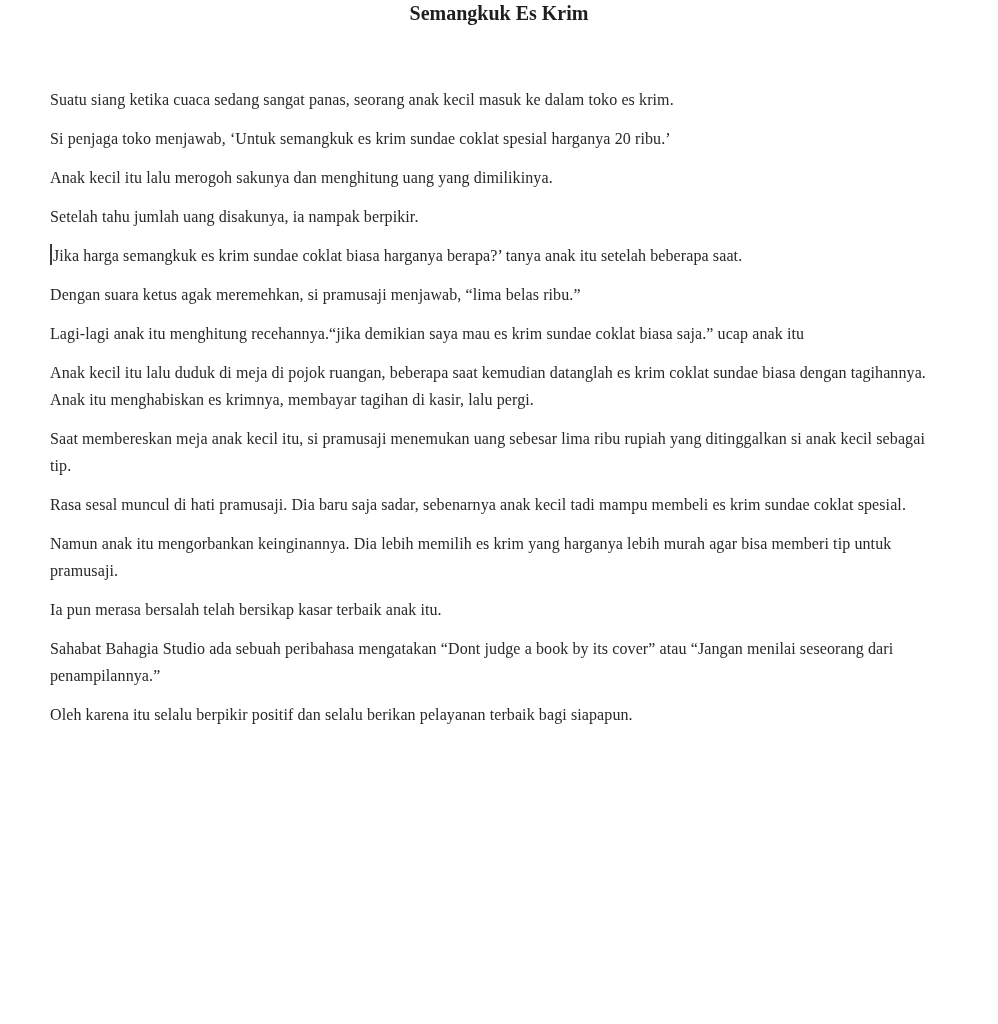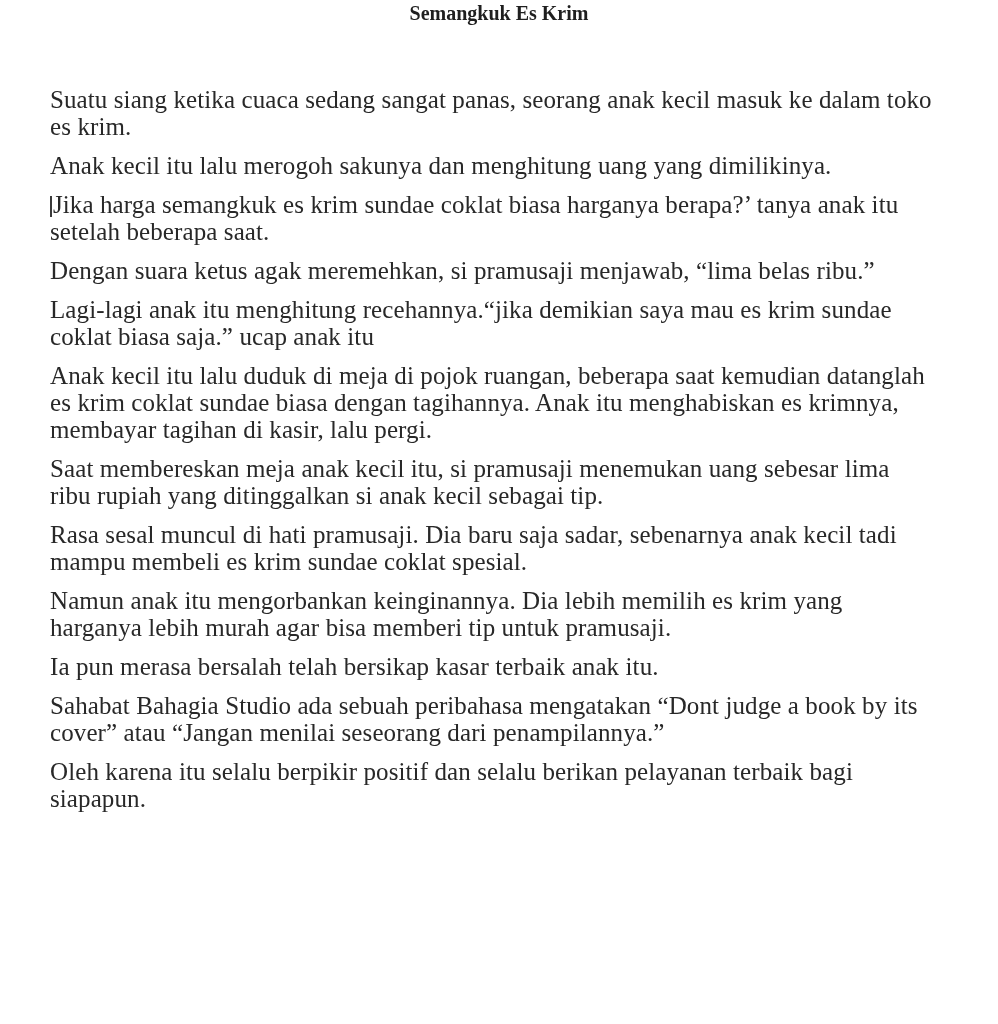--- a/index.html
+++ b/index.html
@@ -20,21 +20,21 @@
   }
   .doc-title {
     font-size: 20px;
     line-height: 26px;
     font-weight: bold;
     text-align: center;
     color: #1f1f1f;
     margin: 0 0 60px 0;
   }
   .doc-body p {
-    font-size: 25px;
+    font-size: 16px;
     line-height: 27px;
     margin: 0 12px 12px 0;
     color: #282828;
     letter-spacing: 0.1px;
   }
   .caret {
     display: inline-block;
     width: 2px;
     height: 21px;
     background: #3a3a3a;
@@ -43,21 +43,23 @@
   }
 </style>
 </head>
 <body>
 
 <div class="page">
   <h1 class="doc-title">Semangkuk Es Krim</h1>
 
   <div class="doc-body">
     <p>Suatu siang ketika cuaca sedang sangat panas, seorang anak kecil masuk ke dalam toko es krim.</p>
+    <p>Si penjaga toko menjawab, ‘Untuk semangkuk es krim sundae coklat spesial harganya 20 ribu.’</p>
     <p>Anak kecil itu lalu merogoh sakunya dan menghitung uang yang dimilikinya.</p>
+    <p>Setelah tahu jumlah uang disakunya, ia nampak berpikir.</p>
     <p><span class="caret"></span><span>Jika harga semangkuk es krim sundae coklat biasa harganya berapa?’ tanya anak itu setelah beberapa saat.</span></p>
     <p>Dengan suara ketus agak meremehkan, si pramusaji menjawab, “lima belas ribu.”</p>
     <p>Lagi-lagi anak itu menghitung recehannya.“jika demikian saya mau es krim sundae coklat biasa saja.” ucap anak itu</p>
     <p>Anak kecil itu lalu duduk di meja di pojok ruangan, beberapa saat kemudian datanglah es krim coklat sundae biasa dengan tagihannya. Anak itu menghabiskan es krimnya, membayar tagihan di kasir, lalu pergi.</p>
     <p>Saat membereskan meja anak kecil itu, si pramusaji menemukan uang sebesar lima ribu rupiah yang ditinggalkan si anak kecil sebagai tip.</p>
     <p>Rasa sesal muncul di hati pramusaji. Dia baru saja sadar, sebenarnya anak kecil tadi mampu membeli es krim sundae coklat spesial.</p>
     <p>Namun anak itu mengorbankan keinginannya. Dia lebih memilih es krim yang harganya lebih murah agar bisa memberi tip untuk pramusaji.</p>
     <p>Ia pun merasa bersalah telah bersikap kasar terbaik anak itu.</p>
     <p>Sahabat Bahagia Studio ada sebuah peribahasa mengatakan “Dont judge a book by its cover” atau “Jangan menilai seseorang dari penampilannya.”</p>
     <p>Oleh karena itu selalu berpikir positif dan selalu berikan pelayanan terbaik bagi siapapun.</p>

